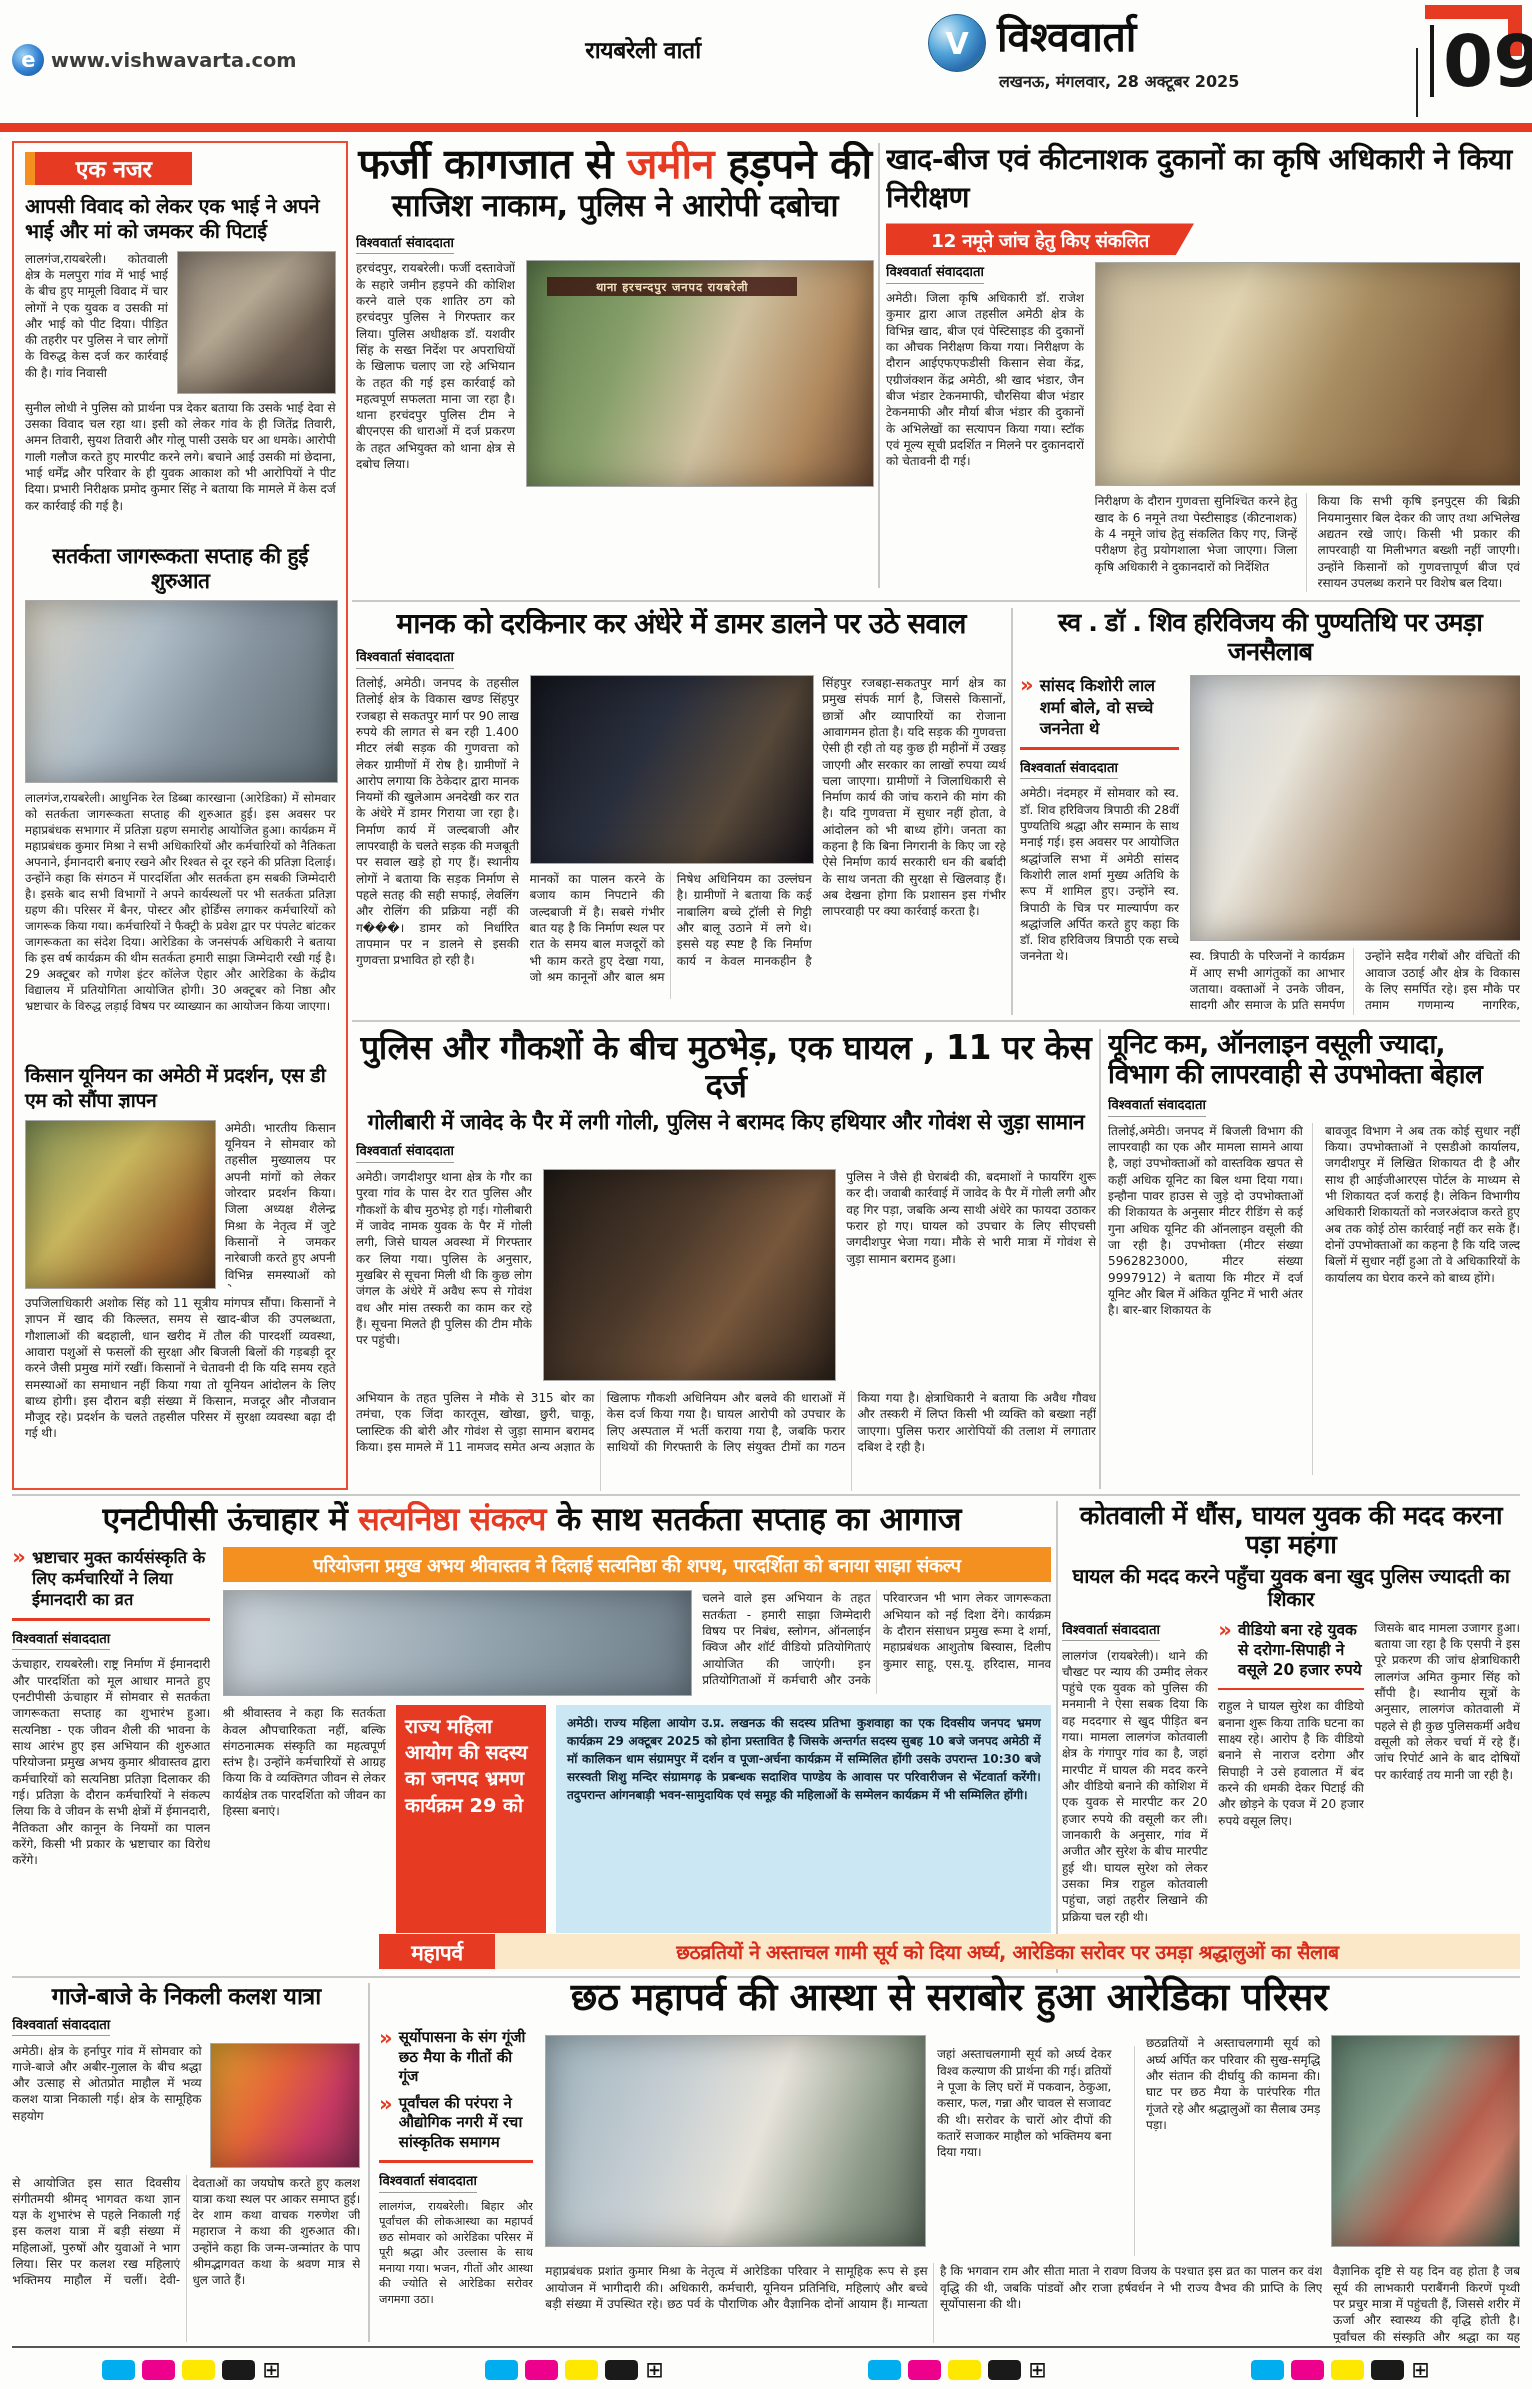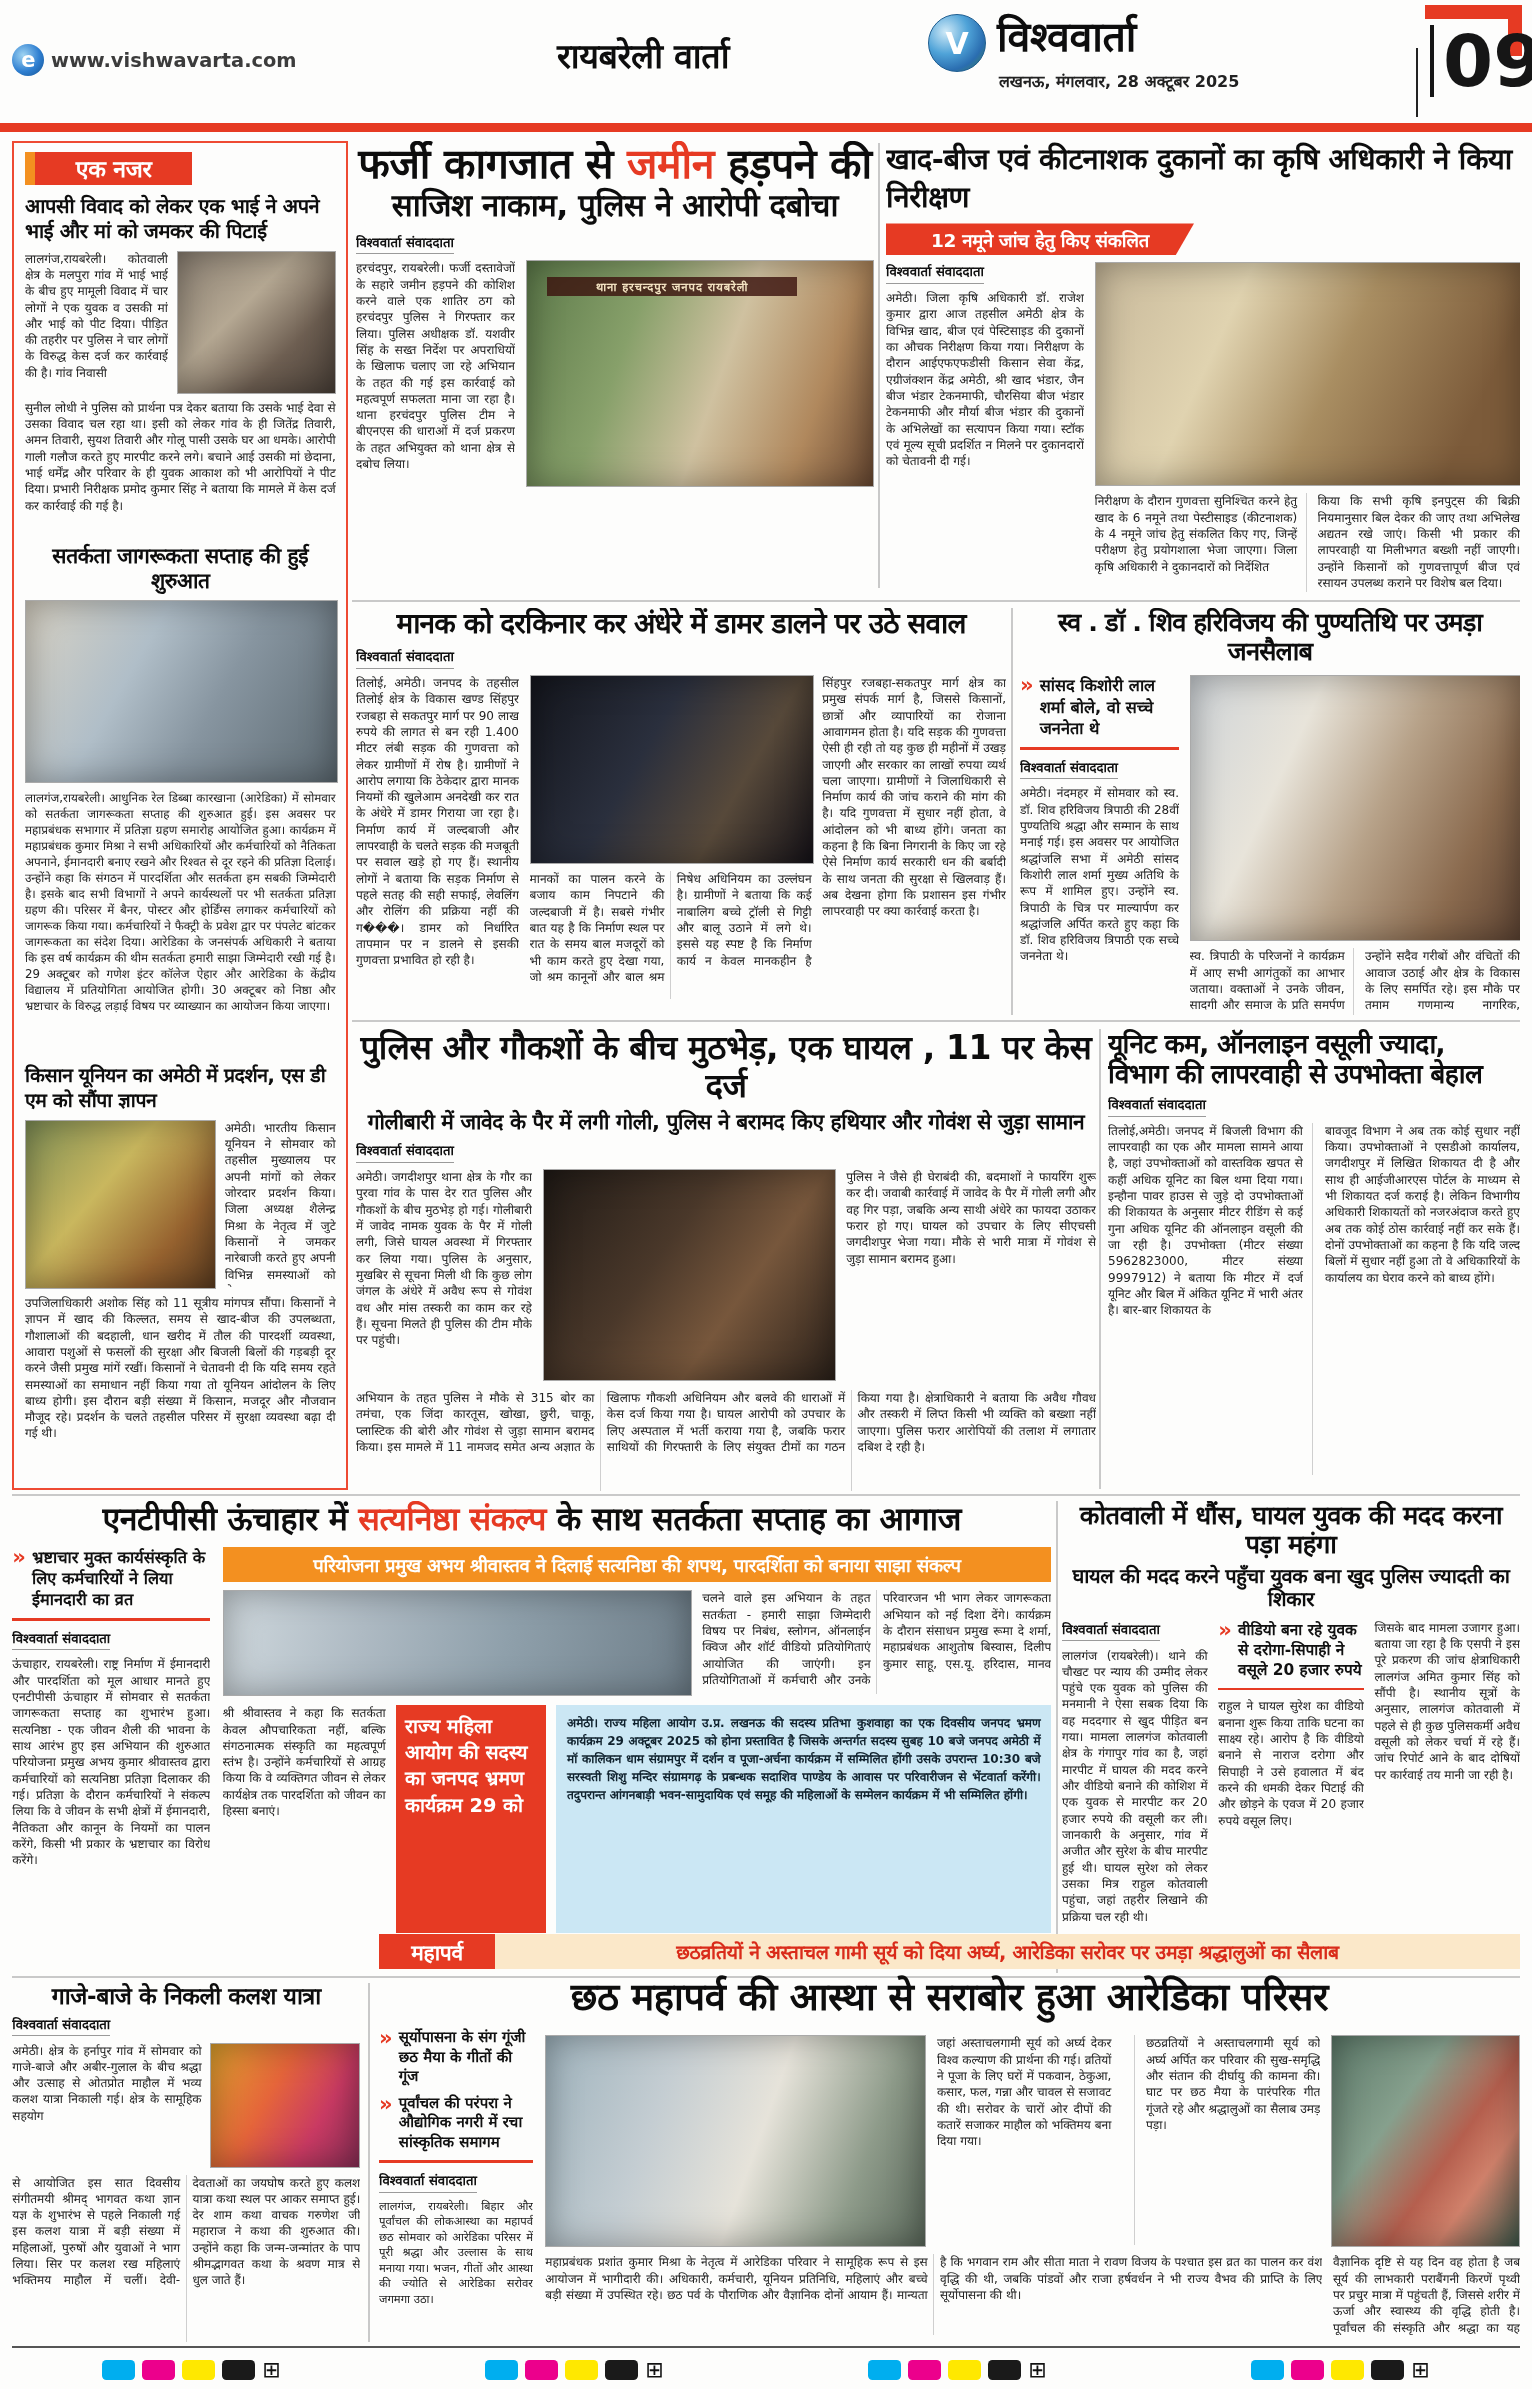--- a/index.html
+++ b/index.html
@@ -40,21 +40,21 @@
              font-size:11.4px;font-weight:bold;text-align:center;padding:1.8px 3.5px;letter-spacing:0.9px;}
 </style>
 </head>
 <body>
 
 <div class="page">
 
   <div class="abs" style="left:12.3px;top:44px;width:32px;height:32px;border-radius:50%;background:radial-gradient(circle at 35% 35%,#9fd4f2,#2f7fd1 55%,#14518f);color:#fff;font-weight:bold;font-size:21px;display:flex;align-items:center;justify-content:center;">e</div>
   <div class="abs" style="left:51px;top:49px;font-size:19.4px;font-weight:bold;color:#3c3c3c;">www.vishwavarta.com</div>
 
-  <div class="abs hl center" style="left:458px;top:37px;width:370px;font-size:34px;">रायबरेली वार्ता</div>
+  <div class="abs hl center" style="left:458px;top:37px;width:370px;font-size:23px;">रायबरेली वार्ता</div>
 
   <div class="abs" style="left:928px;top:14px;width:58px;height:58px;border-radius:50%;background:radial-gradient(circle at 30% 30%,#cfe9f7,#4fa3d8 40%,#2a6db0 70%,#3e8a4f);color:#fff;font-weight:bold;font-size:30px;display:flex;align-items:center;justify-content:center;border:1.8px solid #1d5c8f;">V</div>
   <div class="abs hl" style="left:997px;top:14px;font-size:41px;">विश्ववार्ता</div>
   <div class="abs" style="left:999px;top:70px;font-size:16px;font-weight:bold;color:#222;">लखनऊ,  मंगलवार, 28 अक्टूबर 2025</div>
 
   <div class="abs" style="left:1416px;top:48px;width:1.8px;height:69px;background:#222;"></div>
   <div class="abs" style="left:1425px;top:5.3px;width:97px;height:114px;">
     <div style="position:absolute;left:0;top:0;width:100%;height:14px;background:#e63a23;"></div>
     <div style="position:absolute;right:0;top:0;width:14px;height:51px;background:#e63a23;"></div>
     <div style="position:absolute;left:5.3px;top:19.4px;font-size:72px;font-weight:bold;color:#161616;line-height:1;padding-left:8.8px;border-left:4.4px solid #161616;">09</div>
@@ -266,21 +266,21 @@
           <span class="chev">»</span>
           <span class="bullet-txt" style="font-size:15px;">पूर्वांचल की परंपरा ने औद्योगिक नगरी में रचा सांस्कृतिक समागम</span>
         </div>
         <div class="redrule"></div>
         <span class="by">विश्ववार्ता संवाददाता</span>
         <div class="bt" style="height:123px;font-size:11.4px;">लालगंज, रायबरेली। बिहार और पूर्वांचल की लोकआस्था का महापर्व छठ सोमवार को आरेडिका परिसर में पूरी श्रद्धा और उल्लास के साथ मनाया गया। भजन, गीतों और आस्था की ज्योति से आरेडिका सरोवर जगमगा उठा।</div>
       </div>
       <div style="flex:1;">
         <div class="row" style="gap:10.6px;margin-top:7px;">
           <div class="ph ph-ch1" style="width:379px;height:210px;"></div>
-          <div class="bt" style="flex:1;height:210px;border-right:0.9px solid #cfcfcf;padding-right:23px;">जहां अस्ताचलगामी सूर्य को अर्घ्य देकर विश्व कल्याण की प्रार्थना की गई। व्रतियों ने पूजा के लिए घरों में पकवान, ठेकुआ, कसार, फल, गन्ना और चावल से सजावट की थी। सरोवर के चारों ओर दीपों की कतारें सजाकर माहौल को भक्तिमय बना दिया गया।</div>
+          <div class="bt" style="flex:1;height:210px;border-right:0.9px solid #cfcfcf;padding-right:23px;margin-top:11px;">जहां अस्ताचलगामी सूर्य को अर्घ्य देकर विश्व कल्याण की प्रार्थना की गई। व्रतियों ने पूजा के लिए घरों में पकवान, ठेकुआ, कसार, फल, गन्ना और चावल से सजावट की थी। सरोवर के चारों ओर दीपों की कतारें सजाकर माहौल को भक्तिमय बना दिया गया।</div>
           <div class="bt" style="flex:1;height:210px;">छठव्रतियों ने अस्ताचलगामी सूर्य को अर्घ्य अर्पित कर परिवार की सुख-समृद्धि और संतान की दीर्घायु की कामना की। घाट पर छठ मैया के पारंपरिक गीत गूंजते रहे और श्रद्धालुओं का सैलाब उमड़ पड़ा।</div>
           <div class="ph ph-ch2" style="width:187px;height:210px;"></div>
         </div>
         <div class="row" style="gap:10.6px;margin-top:7px;">
           <div class="bt cols2" style="flex:1;height:81px;">महाप्रबंधक प्रशांत कुमार मिश्रा के नेतृत्व में आरेडिका परिवार ने सामूहिक रूप से इस आयोजन में भागीदारी की। अधिकारी, कर्मचारी, यूनियन प्रतिनिधि, महिलाएं और बच्चे बड़ी संख्या में उपस्थित रहे। छठ पर्व के पौराणिक और वैज्ञानिक दोनों आयाम हैं। मान्यता है कि भगवान राम और सीता माता ने रावण विजय के पश्चात इस व्रत का पालन कर वंश वृद्धि की थी, जबकि पांडवों और राजा हर्षवर्धन ने भी राज्य वैभव की प्राप्ति के लिए सूर्योपासना की थी।</div>
           <div class="bt" style="flex:0 0 187px;height:81px;">वैज्ञानिक दृष्टि से यह दिन वह होता है जब सूर्य की लाभकारी पराबैंगनी किरणें पृथ्वी पर प्रचुर मात्रा में पहुंचती हैं, जिससे शरीर में ऊर्जा और स्वास्थ्य की वृद्धि होती है। पूर्वांचल की संस्कृति और श्रद्धा का यह नज़ारा अब रायबरेली की औद्योगिक नगरी में भी रच-बस गया है, जहां विकास की धड़कन और लोक आस्था की गूंज एक साथ सुनाई दी।</div>
         </div>
       </div>
     </div>
   </div>

